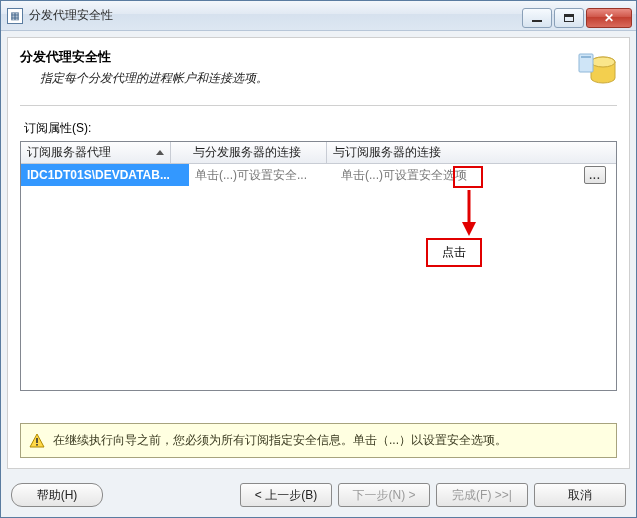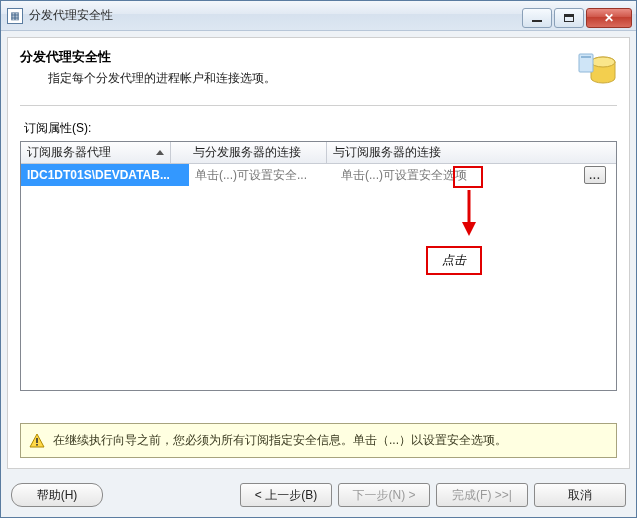--- a/index.html
+++ b/index.html
@@ -68,21 +68,21 @@
   }
   .header-area {
     display: flex;
     align-items: flex-start;
     border-bottom: 1px solid #d0d0d0;
     padding-bottom: 12px;
     margin-bottom: 8px;
   }
   .header-texts { flex: 1; }
   .header-title { font-size: 13px; font-weight: bold; margin-bottom: 4px; }
-  .header-sub { font-size: 12px; margin-left: 28px; color: #222; }
+  .header-sub { font-size: 12px; margin-left: 20px; color: #222; font-style: italic; }
   .header-icon svg { width: 42px; height: 42px; }
 
   .section-label { margin: 6px 0 4px 4px; }
   .grid {
     border: 1px solid #828790;
     background: #fff;
     height: 250px;
     overflow: hidden;
     position: relative;
   }
@@ -263,21 +263,21 @@
         </div>
       </div>
 
       <div class="annot-ellipsis" style="left:432px; top:24px; width:30px; height:22px;"></div>
       <div class="annot-arrow" style="left:440px; top:48px;">
         <svg width="16" height="46">
           <line x1="8" y1="0" x2="8" y2="34" stroke="#e10000" stroke-width="3"></line>
           <polygon points="8,46 1,32 15,32" fill="#e10000"></polygon>
         </svg>
       </div>
-      <div class="annot-callout" style="left:405px; top:104px;font-style:italic;">
+      <div class="annot-callout" style="left:405px; top:96px;">
         <span>点击</span>
       </div>
     </div>
 
     <div class="warning-box">
       <span class="warn-icon">
         <svg viewBox="0 0 16 16">
           <polygon points="8,1 15,14 1,14" fill="#ffd848" stroke="#b08a00"></polygon>
           <rect x="7.2" y="5" width="1.6" height="5" fill="#333"></rect>
           <rect x="7.2" y="11" width="1.6" height="1.6" fill="#333"></rect>

